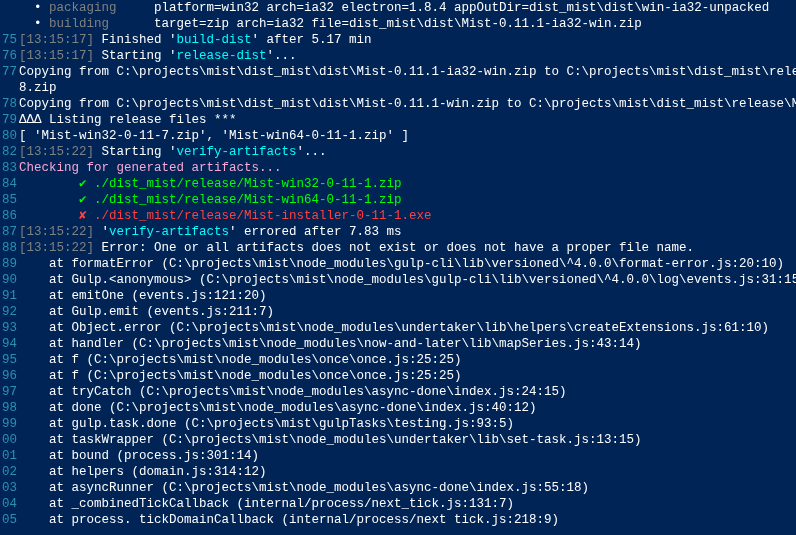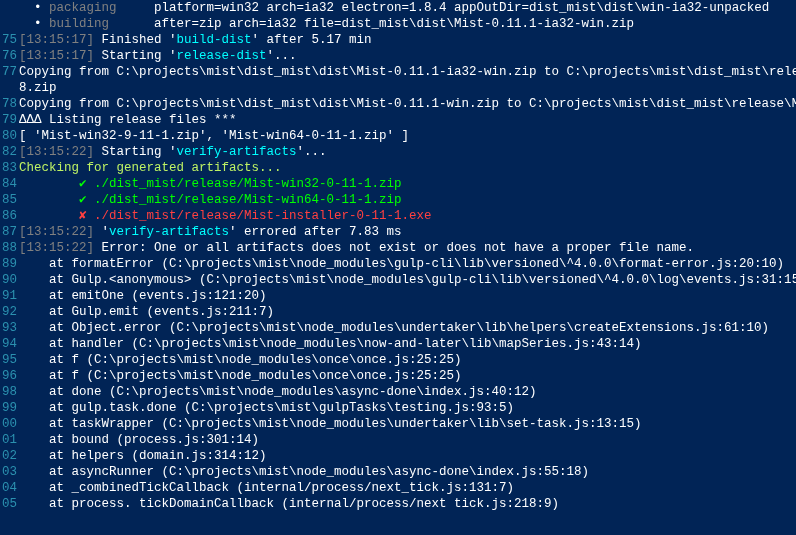--- a/index.html
+++ b/index.html
@@ -19,54 +19,55 @@
   }
   .gutter {
     width:19px;
     flex:0 0 19px;
     text-align:right;
     padding-right:2px;
     color:#2b91af;
     user-select:none;
   }
   .grey { color:#808080; }
-  .yellow { color:#bef264; }
+  .yellow { color:#f9a8d4; }
   .cyan { color:#00ffff; }
   .green { color:#00ff00; }
   .red { color:#ff4040; }
   .white { color:#ffffff; }
 </style>
 </head>
 <body>
 
 <div id="terminal">
     <div class="row"><span class="gutter"></span><span><span class="white">  • </span><span class="grey">packaging     </span><span class="white">platform=win32 arch=ia32 electron=1.8.4 appOutDir=dist_mist\dist\win-ia32-unpacked</span></span></div>
-    <div class="row"><span class="gutter"></span><span><span class="white">  • </span><span class="grey">building      </span><span class="white">after=zip arch=ia32 file=dist_mist\dist\Mist-0.11.1-ia32-win.zip</span></span></div>
+    <div class="row"><span class="gutter"></span><span><span class="white">  • </span><span class="grey">building      </span><span class="white">target=zip arch=ia32 file=dist_mist\dist\Mist-0.11.1-ia32-win.zip</span></span></div>
     <div class="row"><span class="gutter">75</span><span><span class="grey">[</span><span class="grey">13:15:17</span><span class="grey">] </span><span class="white">Finished '</span><span class="cyan">build-dist</span><span class="white">' after 5.17 min</span></span></div>
     <div class="row"><span class="gutter">76</span><span><span class="grey">[13:15:17] </span><span class="white">Starting '</span><span class="cyan">release-dist</span><span class="white">'...</span></span></div>
     <div class="row"><span class="gutter">77</span><span><span class="white">Copying from C:\projects\mist\dist_mist\dist\Mist-0.11.1-ia32-win.zip to C:\projects\mist\dist_mist\release\Mis</span></span></div>
     <div class="row"><span class="gutter"></span><span><span class="white">8.zip</span></span></div>
     <div class="row"><span class="gutter">78</span><span><span class="white">Copying from C:\projects\mist\dist_mist\dist\Mist-0.11.1-win.zip to C:\projects\mist\dist_mist\release\Mist-win</span></span></div>
     <div class="row"><span class="gutter">79</span><span><span class="white">ΔΔΔ Listing release files ***</span></span></div>
-    <div class="row"><span class="gutter">80</span><span><span class="white">[ 'Mist-win32-9-11-1.zip', 'Mist-win64-0-11-1.zip' ]</span></span></div>
+    <div class="row"><span class="gutter">80</span><span><span class="white">[ 'Mist-win32-0-11-7.zip', 'Mist-win64-0-11-1.zip' ]</span></span></div>
     <div class="row"><span class="gutter">82</span><span><span class="grey">[13:15:22] </span><span class="white">Starting '</span><span class="cyan">verify-artifacts</span><span class="white">'...</span></span></div>
     <div class="row"><span class="gutter">83</span><span><span class="yellow">Checking for generated artifacts...</span></span></div>
     <div class="row"><span class="gutter">84</span><span><span class="green">        ✔ ./dist_mist/release/Mist-win32-0-11-1.zip</span></span></div>
     <div class="row"><span class="gutter">85</span><span><span class="green">        ✔ ./dist_mist/release/Mist-win64-0-11-1.zip</span></span></div>
     <div class="row"><span class="gutter">86</span><span><span class="red">        ✘ ./dist_mist/release/Mist-installer-0-11-1.exe</span></span></div>
     <div class="row"><span class="gutter">87</span><span><span class="grey">[13:15:22] </span><span class="white">'</span><span class="cyan">verify-artifacts</span><span class="white">' errored after 7.83 ms</span></span></div>
     <div class="row"><span class="gutter">88</span><span><span class="grey">[13:15:22] </span><span class="white">Error: One or all artifacts does not exist or does not have a proper file name.</span></span></div>
     <div class="row"><span class="gutter">89</span><span><span class="white">    at formatError (C:\projects\mist\node_modules\gulp-cli\lib\versioned\^4.0.0\format-error.js:20:10)</span></span></div>
     <div class="row"><span class="gutter">90</span><span><span class="white">    at Gulp.&lt;anonymous&gt; (C:\projects\mist\node_modules\gulp-cli\lib\versioned\^4.0.0\log\events.js:31:15)</span></span></div>
     <div class="row"><span class="gutter">91</span><span><span class="white">    at emitOne (events.js:121:20)</span></span></div>
     <div class="row"><span class="gutter">92</span><span><span class="white">    at Gulp.emit (events.js:211:7)</span></span></div>
     <div class="row"><span class="gutter">93</span><span><span class="white">    at Object.error (C:\projects\mist\node_modules\undertaker\lib\helpers\createExtensions.js:61:10)</span></span></div>
     <div class="row"><span class="gutter">94</span><span><span class="white">    at handler (C:\projects\mist\node_modules\now-and-later\lib\mapSeries.js:43:14)</span></span></div>
     <div class="row"><span class="gutter">95</span><span><span class="white">    at f (C:\projects\mist\node_modules\once\once.js:25:25)</span></span></div>
     <div class="row"><span class="gutter">96</span><span><span class="white">    at f (C:\projects\mist\node_modules\once\once.js:25:25)</span></span></div>
+    <div class="row"><span class="gutter">97</span><span><span class="white">    at tryCatch (C:\projects\mist\node_modules\async-done\index.js:24:15)</span></span></div>
     <div class="row"><span class="gutter">98</span><span><span class="white">    at done (C:\projects\mist\node_modules\async-done\index.js:40:12)</span></span></div>
     <div class="row"><span class="gutter">99</span><span><span class="white">    at gulp.task.done (C:\projects\mist\gulpTasks\testing.js:93:5)</span></span></div>
     <div class="row"><span class="gutter">00</span><span><span class="white">    at taskWrapper (C:\projects\mist\node_modules\undertaker\lib\set-task.js:13:15)</span></span></div>
     <div class="row"><span class="gutter">01</span><span><span class="white">    at bound (process.js:301:14)</span></span></div>
     <div class="row"><span class="gutter">02</span><span><span class="white">    at helpers (domain.js:314:12)</span></span></div>
     <div class="row"><span class="gutter">03</span><span><span class="white">    at asyncRunner (C:\projects\mist\node_modules\async-done\index.js:55:18)</span></span></div>
     <div class="row"><span class="gutter">04</span><span><span class="white">    at _combinedTickCallback (internal/process/next_tick.js:131:7)</span></span></div>
     <div class="row"><span class="gutter">05</span><span><span class="white">    at process. tickDomainCallback (internal/process/next tick.js:218:9)</span></span></div>
   </div>
 

